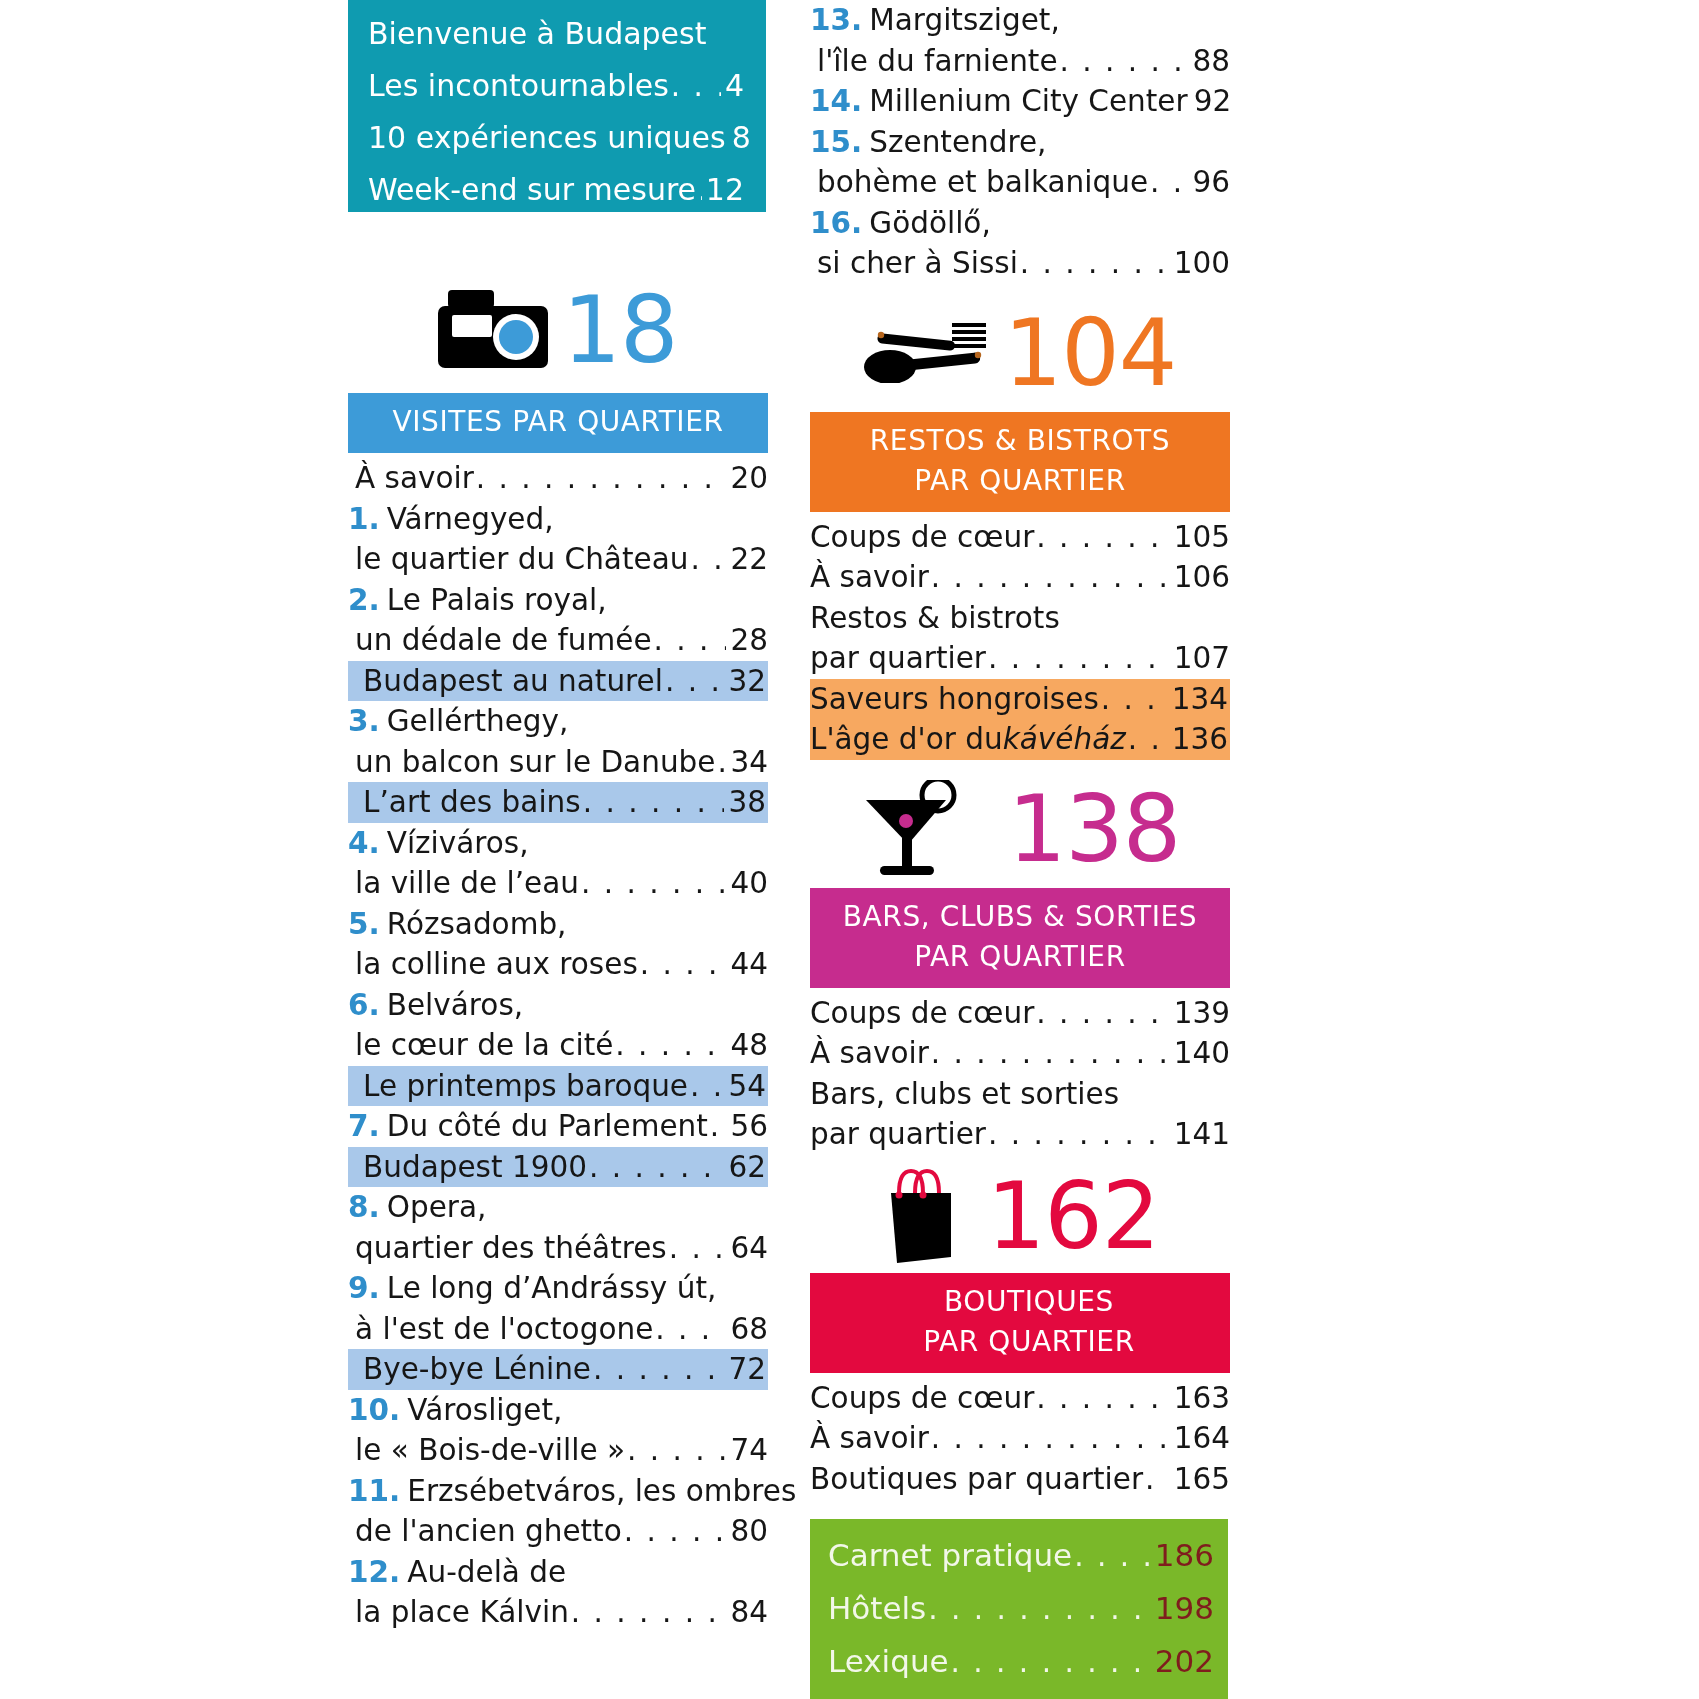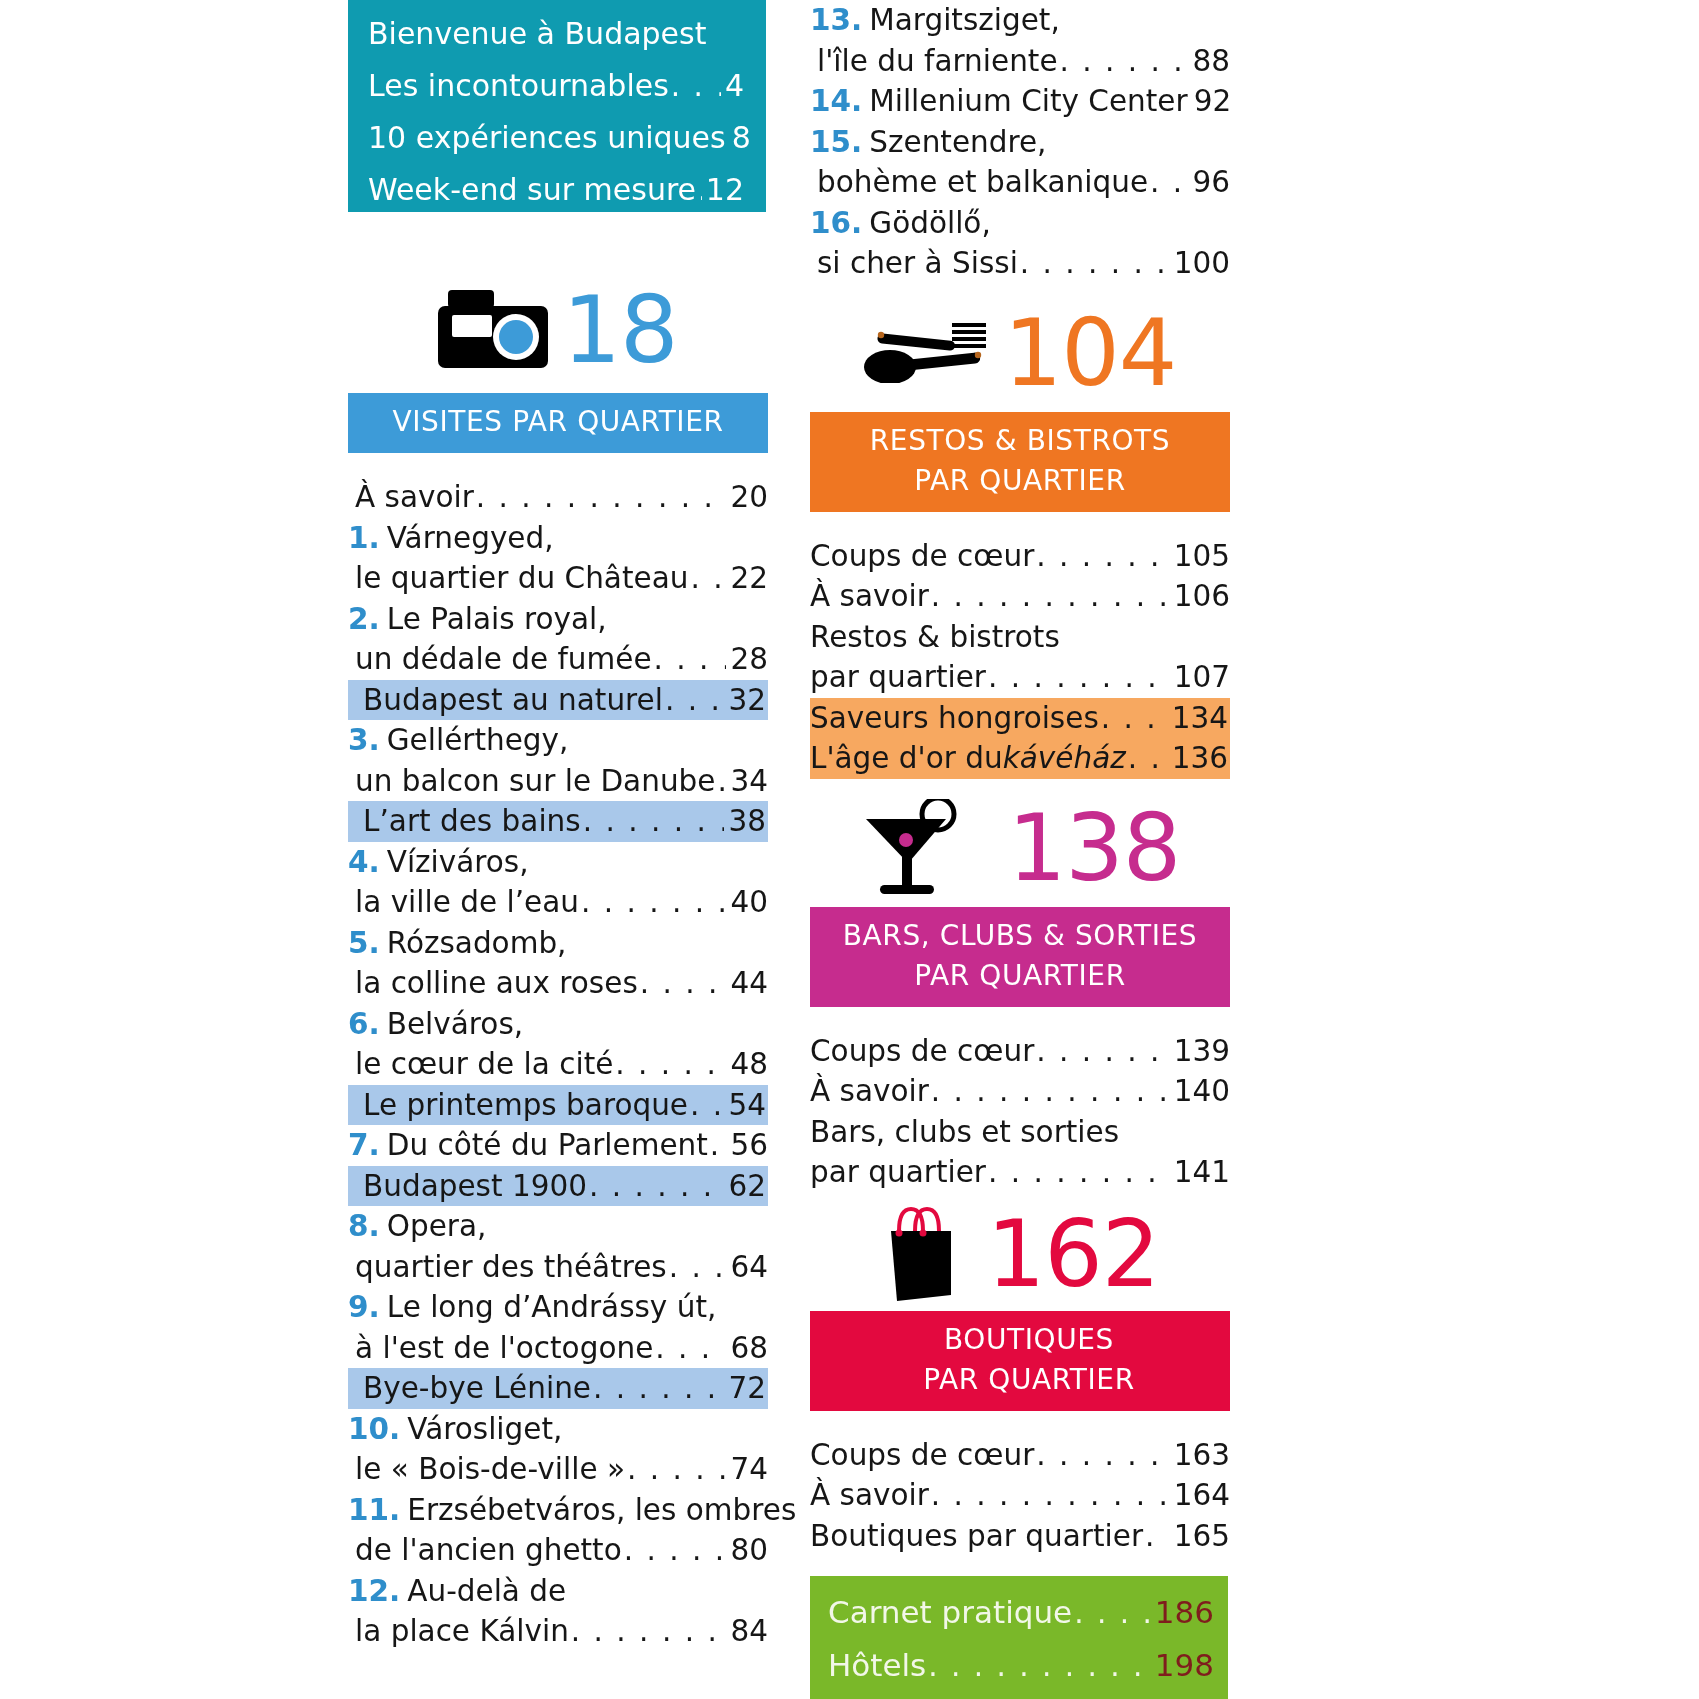--- a/index.html
+++ b/index.html
@@ -113,21 +113,21 @@
     padding: 9px 10px 11px 10px;
     box-sizing: border-box;
   }
   .banner.one-line { padding: 9px 10px 11px 10px; }
   .b-blue    { background: #3d9bd8; }
   .b-orange  { background: #ef7622; }
   .b-magenta { background: #c62c8e; }
   .b-red     { background: #e3093f; padding-left: 28px; }
 
   
-  .list { margin-top: 24px; }
+  .list { margin-top: 5px; }
   .row.hl-blue {
     background: #a9c8ea;
     margin-left: 0;
     padding: 0 2px 0 8px;
   }
   .row.hl-orange {
     background: #f7a860;
     padding: 0 2px 0 0;
   }
   .ital { font-style: italic; }

